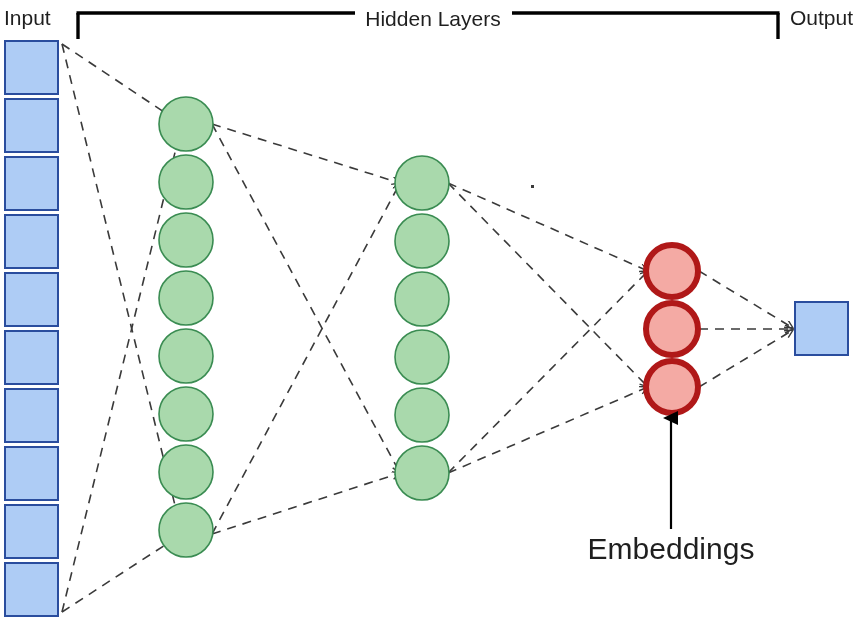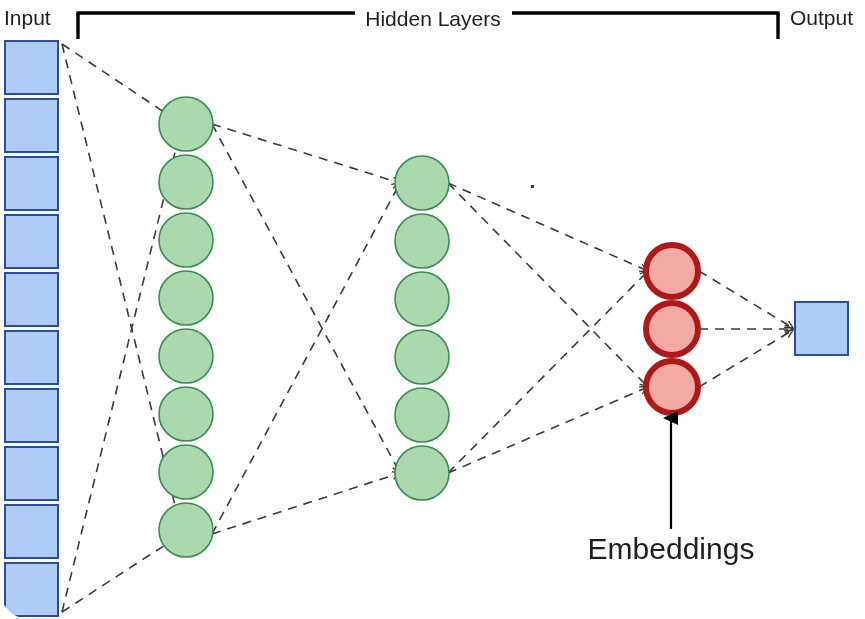--- a/index.html
+++ b/index.html
@@ -7,21 +7,20 @@
     padding: 0;
     background: #ffffff;
   }
   #canvas {
     position: relative;
     width: 865px;
     height: 619px;
     background: #ffffff;
     font-family: "Liberation Sans", sans-serif;
     overflow: hidden;
-    border-radius: 29px;
   }
   svg#diagram {
     position: absolute;
     left: 0;
     top: 0;
     width: 865px;
     height: 619px;
   }
   .lbl {
     font-family: "Liberation Sans", sans-serif;

